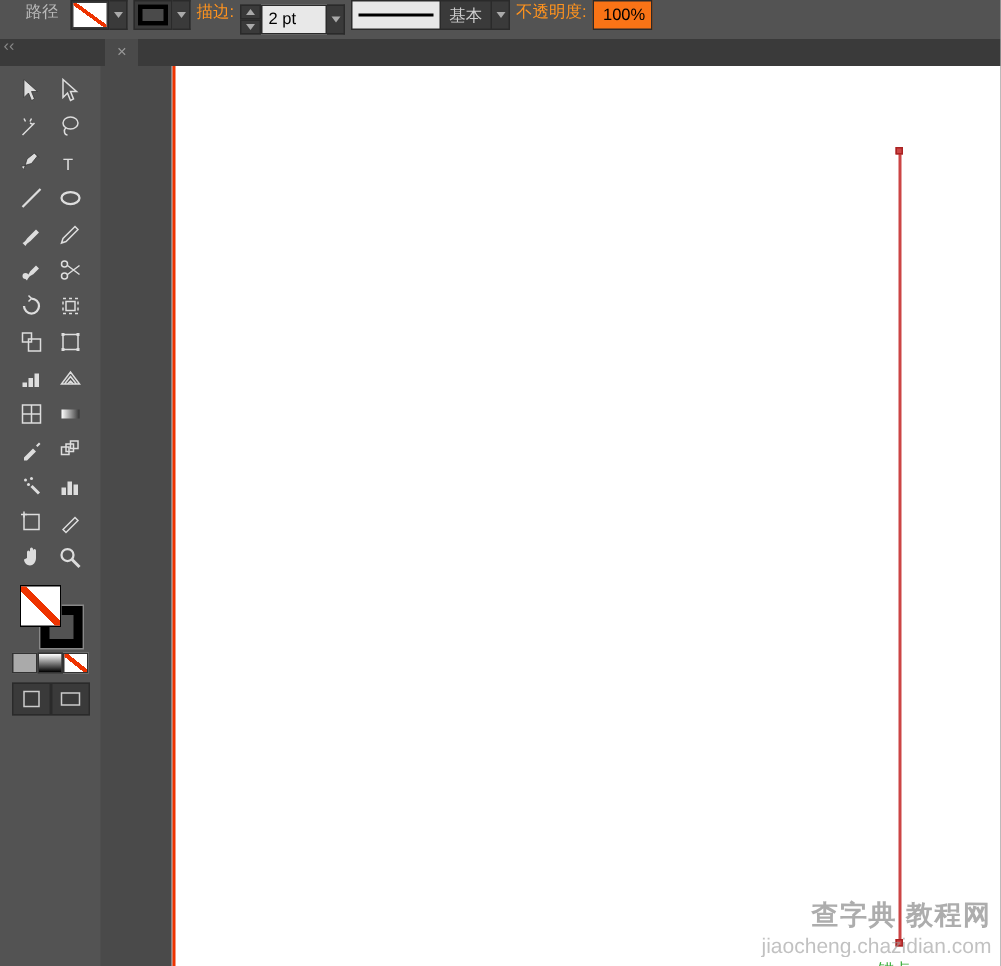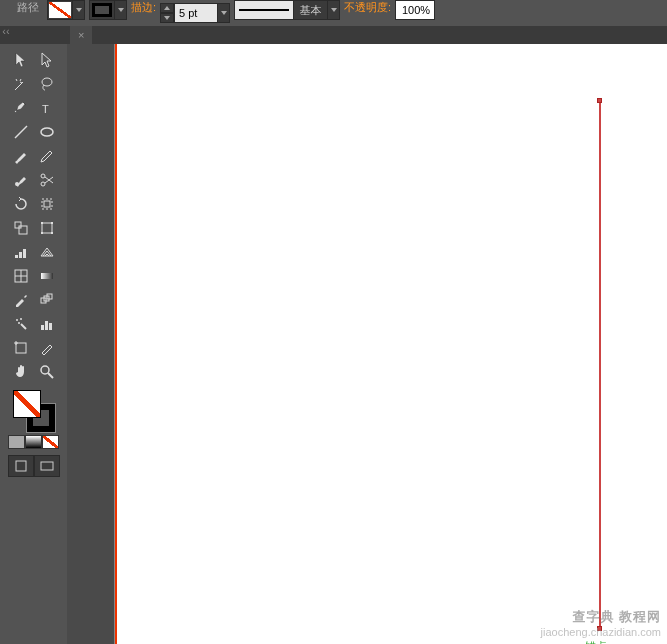--- a/index.html
+++ b/index.html
@@ -12,21 +12,21 @@
 .swatch-stroke{width:20px;height:14px;border:3px solid #000;background:#4a4a4a}
 .dd-btn{width:12px;height:20px;background:#3a3a3a;border:1px solid #2a2a2a;border-left:none;display:flex;align-items:center;justify-content:center;color:#aaa}
 .orange{color:#ff931e}
 .spinner{display:flex;align-items:center}
 .spin-btns{display:flex;flex-direction:column;width:14px}
 .spin-btn{height:10px;background:#3a3a3a;border:1px solid #2a2a2a;display:flex;align-items:center;justify-content:center;color:#aaa;font-size:6px;line-height:1}
 .num-input{width:44px;height:20px;background:#e8e8e8;border:1px solid #2a2a2a;padding:0 4px;color:#000;display:flex;align-items:center}
 .line-style{width:60px;height:20px;background:#e8e8e8;border:1px solid #2a2a2a;display:flex;align-items:center;padding:0 4px}
 .line-preview{width:50px;height:2px;background:#000}
 .style-label{width:34px;height:20px;background:#3a3a3a;border:1px solid #2a2a2a;border-left:none;display:flex;align-items:center;justify-content:center;color:#ccc}
-.opacity-input{width:40px;height:20px;background:#ffffff;border:1px solid #2a2a2a;padding:0 4px;color:#000;display:flex;align-items:center;justify-content:flex-end}
+.opacity-input{width:40px;height:20px;background:#f97316;border:1px solid #2a2a2a;padding:0 4px;color:#000;display:flex;align-items:center;justify-content:flex-end}
 .tabarea{height:18px;background:#3a3a3a;display:flex;align-items:center;padding-left:70px;position:relative}
 .tabarea-handle{position:absolute;left:2px;top:2px;width:8px;height:6px;color:#888;display:flex;align-items:center;justify-content:center}
 .doc-tab{height:18px;background:#4a4a4a;display:flex;align-items:center;gap:6px;padding:0 8px;color:#aaa}
 .doc-tab .x{color:#999}
 .main{display:flex;height:600px}
 .toolbar{width:67px;background:#535353;display:flex;flex-direction:column;align-items:center;padding-top:4px;position:relative}
 .tool-grid{display:grid;grid-template-columns:26px 26px;gap:0}
 .tool{width:26px;height:24px;display:flex;align-items:center;justify-content:center;color:#d0d0d0;border:1px solid transparent}
 .tool svg{width:16px;height:16px}
 .color-swatches{position:relative;width:42px;height:42px;margin-top:6px}
@@ -43,22 +43,22 @@
 .mode{width:26px;height:22px;background:#3a3a3a;border:1px solid #2a2a2a;display:flex;align-items:center;justify-content:center;color:#ccc}
 .gutter{width:47px;background:#4a4a4a}
 .canvas{flex:1;background:#fff;position:relative;border-left:1px solid #888}
 .art-edge{position:absolute;left:0;top:0;width:2px;height:100%;background:#e30}
 .drawn-line{position:absolute;left:484px;top:56px;width:2px;height:530px;background:#c44}
 .anchor{position:absolute;width:5px;height:5px;background:#c44;border:1px solid #a22}
 .anchor.top{left:482px;top:54px}
 .anchor.bot{left:482px;top:582px}
 .anchor-label{position:absolute;left:470px;top:595px;color:#3a3;font-size:11px}
 .watermark{position:absolute;right:6px;bottom:6px;text-align:right;opacity:.6}
-.watermark .l1{color:#777;font-size:13px;font-weight:bold;letter-spacing:1px}
-.watermark .l2{color:#999;font-size:11px}
+.watermark .l1{color:#777;font-size:18px;font-weight:bold;letter-spacing:1px}
+.watermark .l2{color:#999;font-size:14px}
 .tri{width:0;height:0;border-left:3px solid transparent;border-right:3px solid transparent}
 .tri.down{border-top:4px solid #aaa}
 .tri.up{border-bottom:4px solid #aaa}
 </style>
 </head>
 <body>
 
 <div class="topbar">
   <span class="topbar-label">路径</span>
   <div style="display:flex">
@@ -80,21 +80,21 @@
   <span class="orange">描边:</span>
   <div class="spinner">
     <div class="spin-btns">
       <div class="spin-btn">
           <div class="tri up"></div>
         </div>
       <div class="spin-btn">
           <div class="tri down"></div>
         </div>
     </div>
-    <div class="num-input">5 pt</div>
+    <div class="num-input">2 pt</div>
     <div class="dd-btn">
         <div class="tri down"></div>
       </div>
   </div>
   <div style="display:flex">
     <div class="line-style">
         <div class="line-preview"></div>
       </div>
     <div class="style-label">基本</div>
     <div class="dd-btn">

